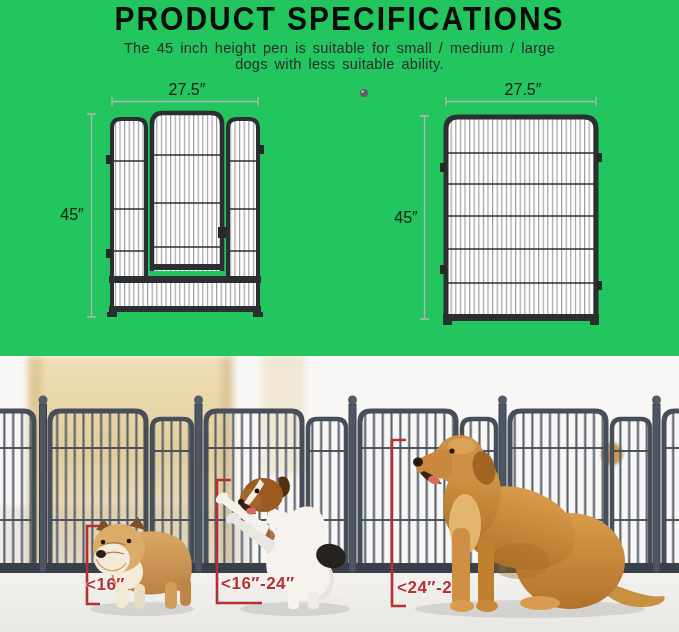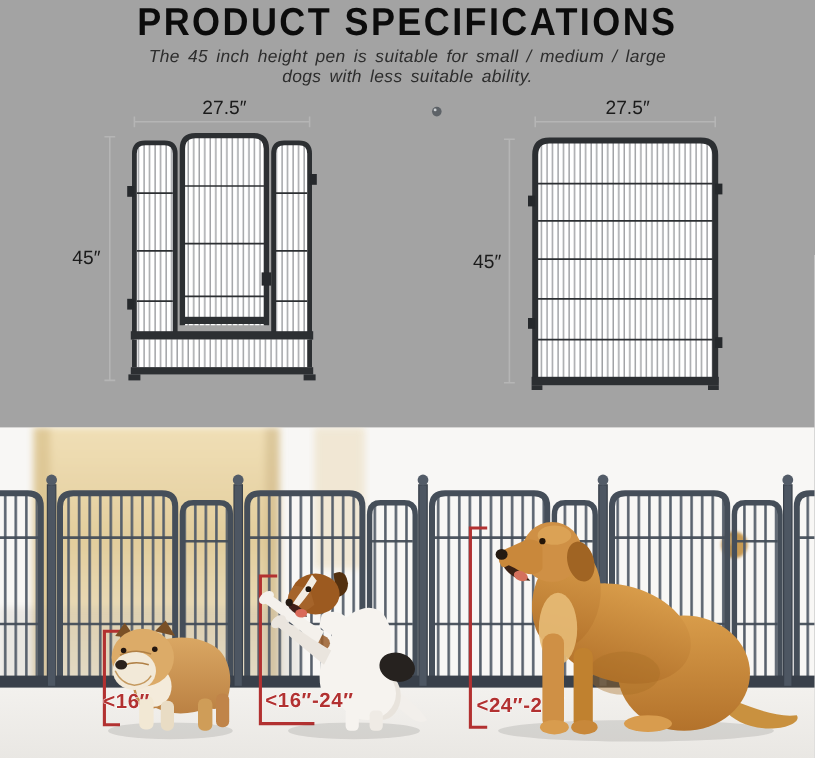--- a/index.html
+++ b/index.html
@@ -1,27 +1,27 @@
 <!DOCTYPE html>
 <html><head>
 <meta charset="utf-8">
 <style>
   html,body{margin:0;padding:0;background:#ffffff;}
   .page{
     position:relative;width:679px;height:632px;margin:0 auto;overflow:hidden;
-    background:#a3a3a3;font-family:"Liberation Sans",sans-serif;
+    background:#22c55e;font-family:"Liberation Sans",sans-serif;
   }
   .header{width:100%;text-align:center;height:80px;}
   .title{
     margin:1px 0 5px 0;font-size:30px;font-weight:900;letter-spacing:2px;
     color:#0c0c0c;transform:scaleY(1.08);transform-origin:top center;
   }
   .subtitle{
     margin:0;font-size:14.5px;line-height:16px;color:#2d2d2d;
-    letter-spacing:.3px;word-spacing:2.5px;font-weight:500;font-style:italic;
+    letter-spacing:.3px;word-spacing:2.5px;font-weight:500;
   }
   .diagram-section{width:679px;height:275px;margin-left:21px;}
   .photo-section{width:679px;height:277px;}
   svg{display:block;}
   .dimtext{font-size:16px;fill:#1b1b1b;font-family:"Liberation Sans",sans-serif;}
   .sizetext{
     font-size:17px;font-weight:bold;fill:#b23131;letter-spacing:.5px;
     font-family:"Liberation Sans",sans-serif;
     paint-order:stroke;stroke:#ffffff;stroke-width:.7px;
   }

